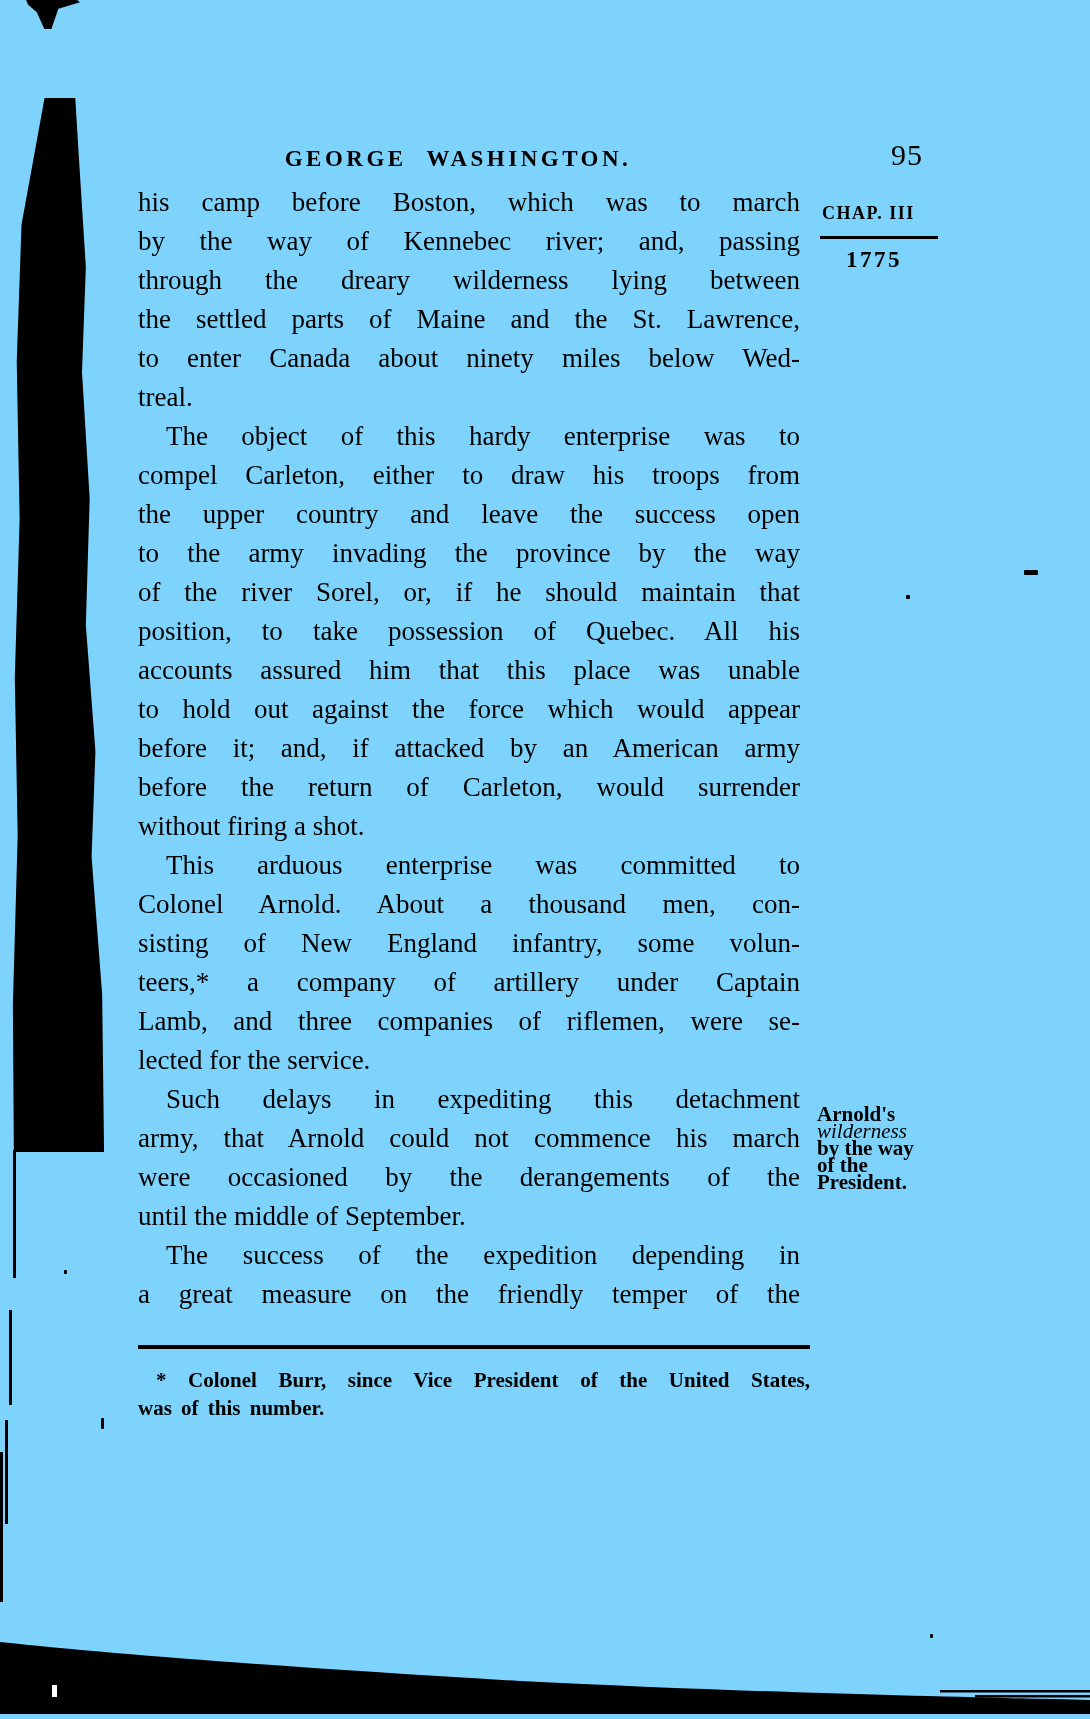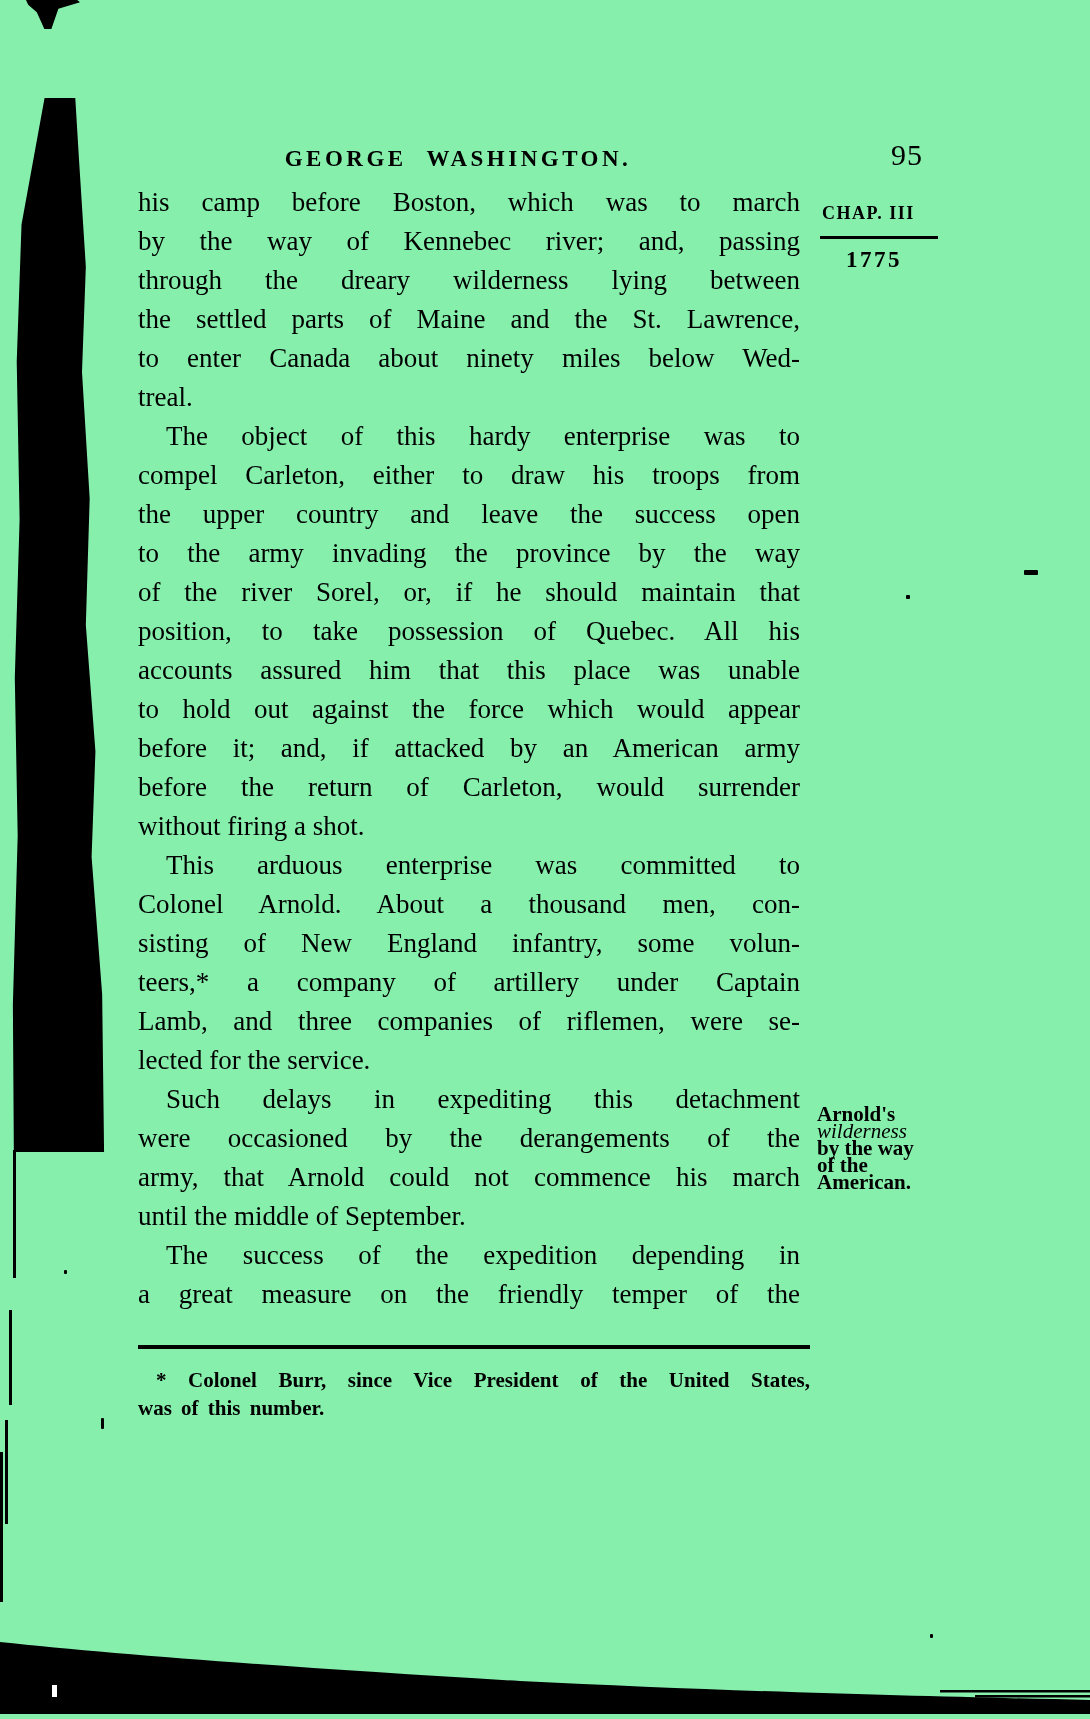--- a/index.html
+++ b/index.html
@@ -1,19 +1,19 @@
 <!DOCTYPE html>
 <html><head>
 <meta charset="utf-8">
 <style>
   html,body{margin:0;padding:0;background:#e8e8e8;}
   #page{
     position:relative;
     width:1090px;height:1719px;
-    background:#86efac;
+    background:#7dd3fc;
     overflow:hidden;
     font-family:"Liberation Serif","DejaVu Serif",serif;
     color:#000;
   }
   
   .running-header{
     position:absolute;left:138px;top:146px;width:640px;
     text-align:center;font-size:23px;letter-spacing:3.5px;word-spacing:11px;
     font-weight:600;
   }
@@ -106,21 +106,21 @@
 
   <div class="chapter-label">CHAP. III</div>
   <div class="chapter-rule"></div>
   <div class="year-label">1775</div>
 
   <div class="sidenote">
     <div>Arnold's</div>
     <div class="it">wilderness</div>
     <div>by the way</div>
     <div>of the</div>
-    <div>American.</div>
+    <div>President.</div>
   </div>
 
   <div class="bodytext">
     <div>
       <div class="ln">his camp before Boston, which was to march</div>
       <div class="ln">by the way of Kennebec river; and, passing</div>
       <div class="ln">through the dreary wilderness lying between</div>
       <div class="ln">the settled parts of Maine and the St. Lawrence,</div>
       <div class="ln">to enter Canada about ninety miles below Wed-</div>
       <div class="ln end">treal.</div>
@@ -141,22 +141,22 @@
     <div>
       <div class="ln ind">This arduous enterprise was committed to</div>
       <div class="ln">Colonel Arnold.  About a thousand men, con-</div>
       <div class="ln">sisting of New England infantry, some volun-</div>
       <div class="ln">teers,* a company of artillery under Captain</div>
       <div class="ln">Lamb, and three companies of riflemen, were se-</div>
       <div class="ln end">lected for the service.</div>
     </div>
     <div>
       <div class="ln ind">Such delays in expediting this detachment</div>
+      <div class="ln">army, that Arnold could not commence his march</div>
       <div class="ln">were occasioned by the derangements of the</div>
-      <div class="ln">army, that Arnold could not commence his march</div>
       <div class="ln end">until the middle of September.</div>
     </div>
     <div>
       <div class="ln ind">The success of the expedition depending in</div>
       <div class="ln">a great measure on the friendly temper of the</div>
     </div>
   </div>
 
   <div class="footnote-rule"></div>
   <div class="footnote">

